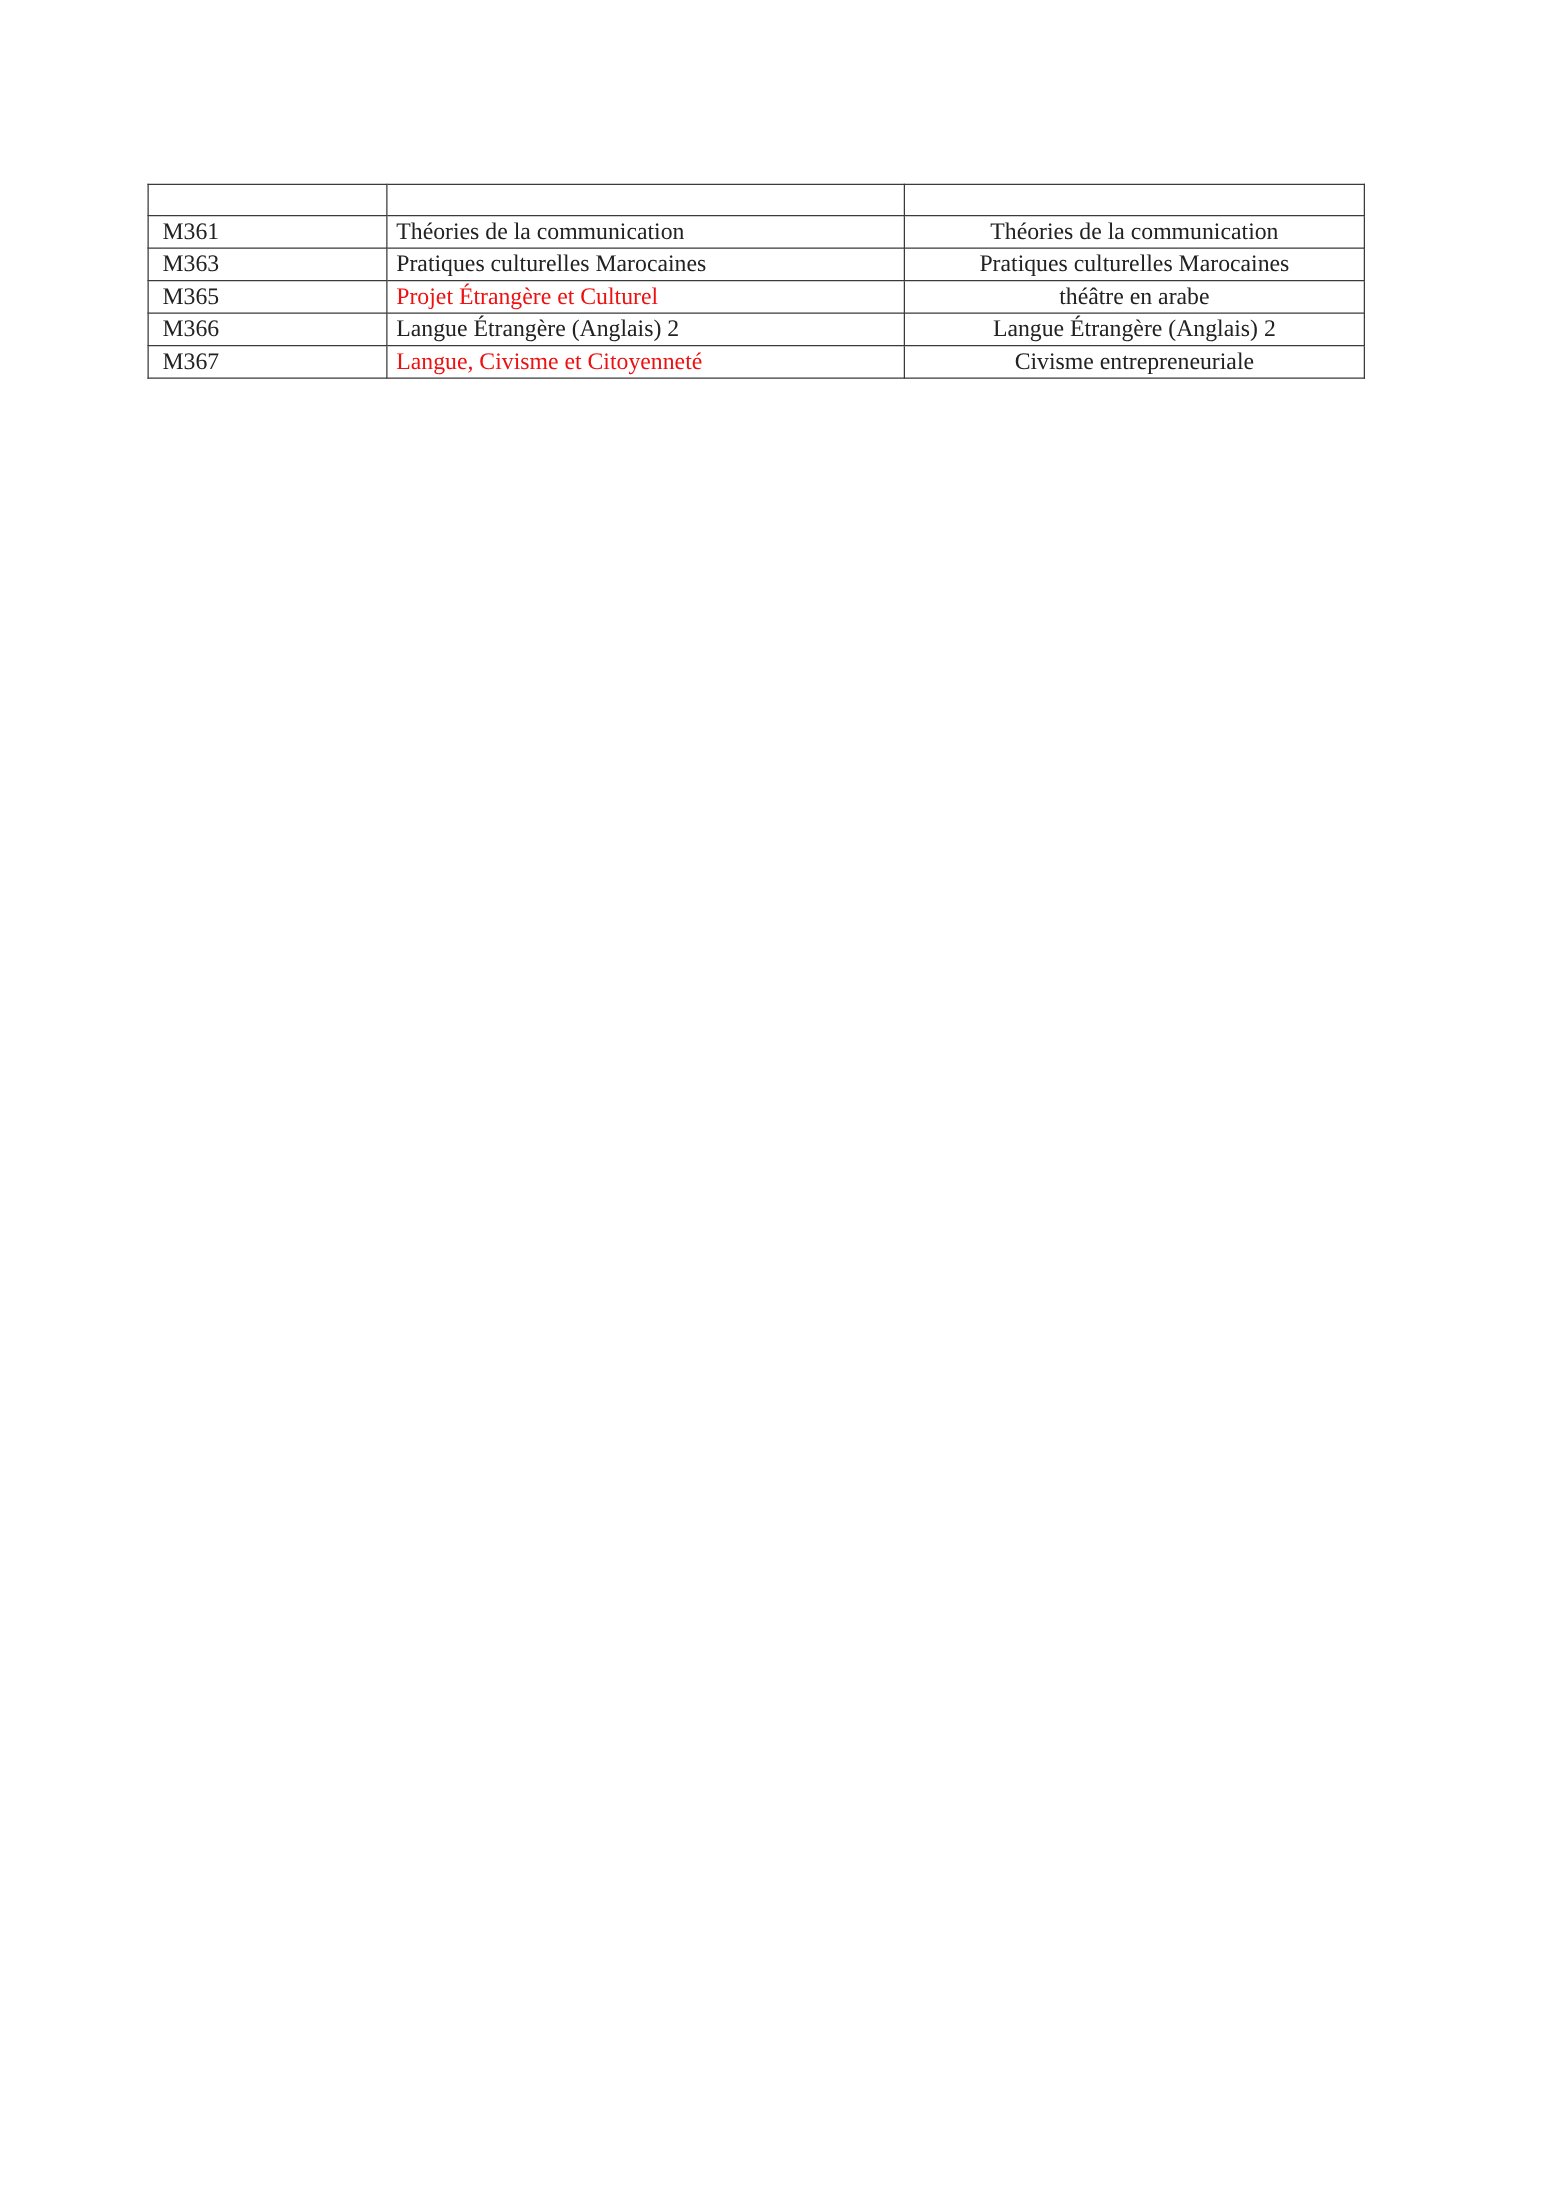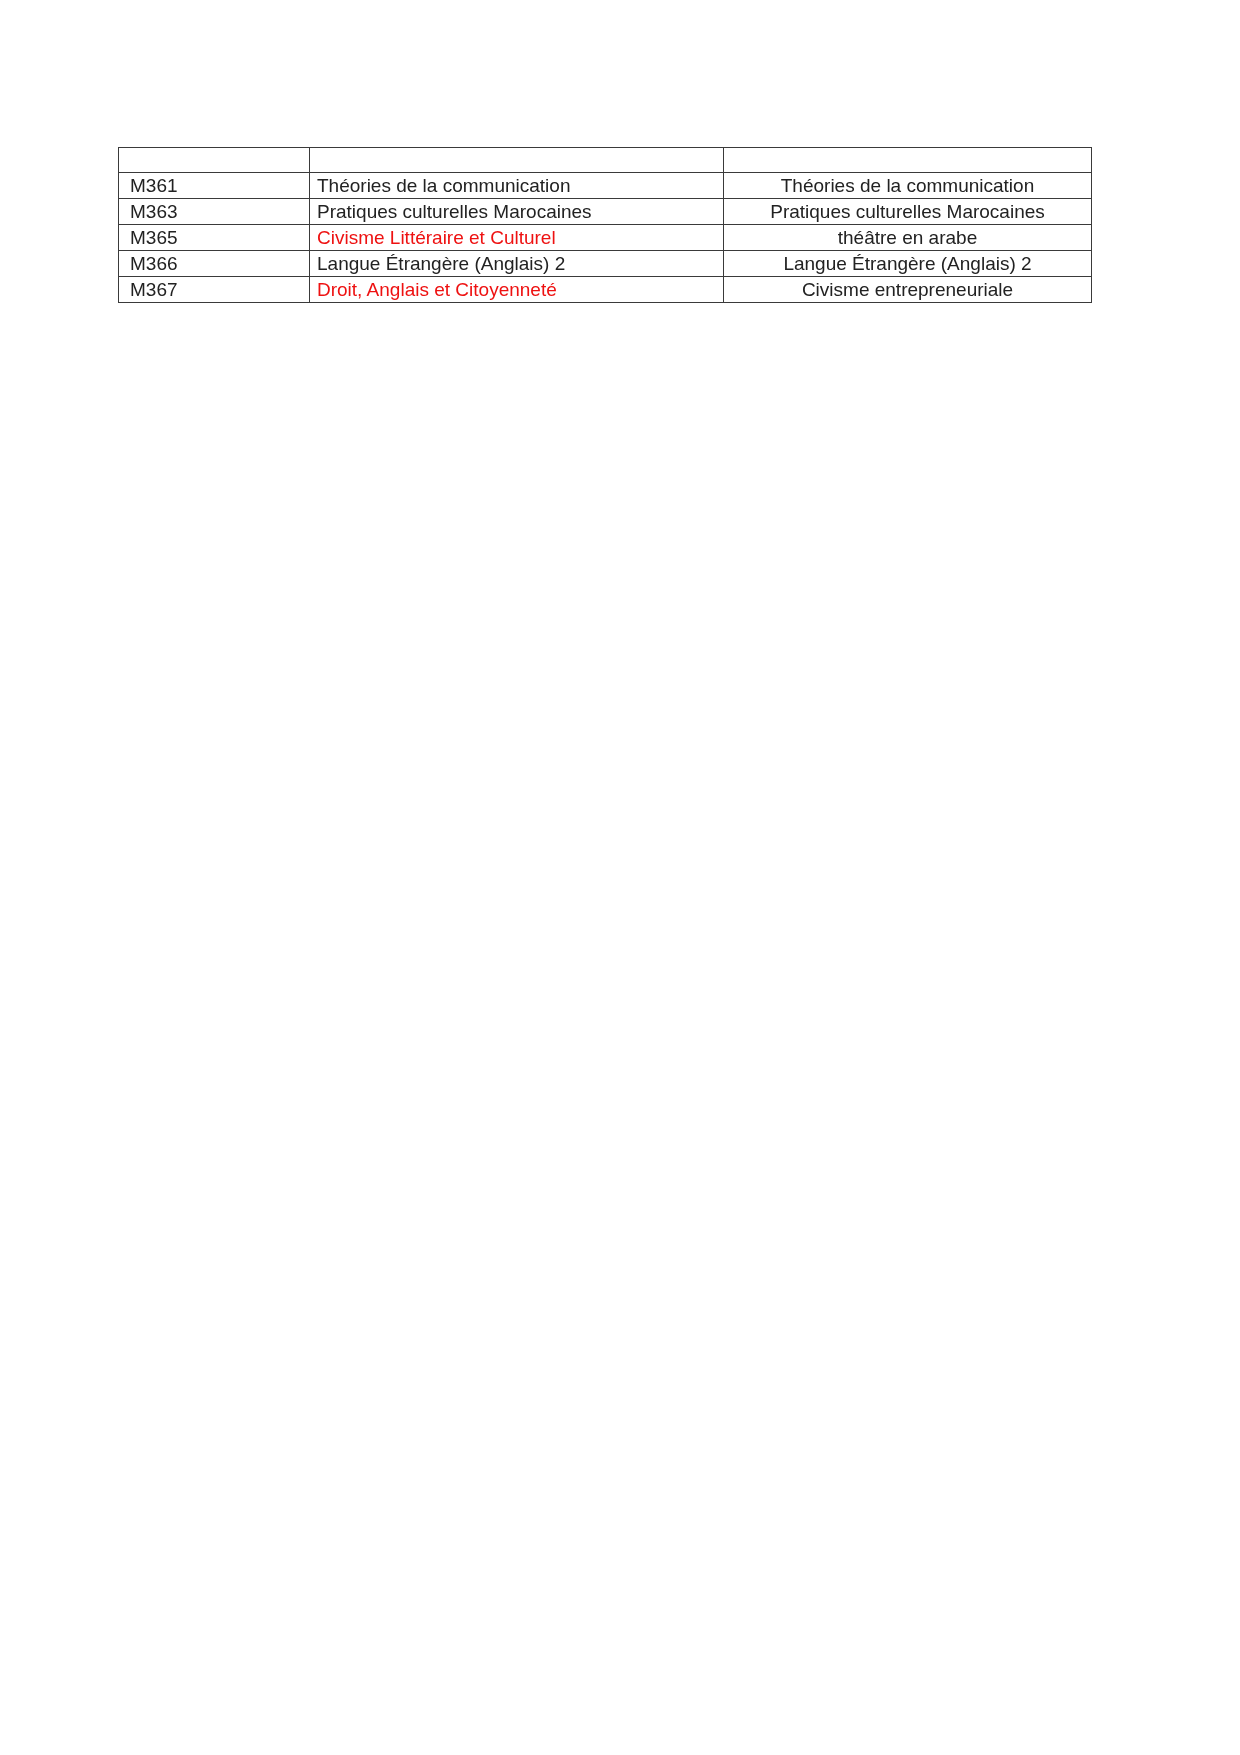--- a/index.html
+++ b/index.html
@@ -1,15 +1,15 @@
 <!DOCTYPE html>
 <html style="--text-color: #222222; --red-color: #ee1111; --border-color: #3a3a3a; --page-bg: #ffffff;"><head>
 <meta charset="utf-8">
 <style>
-  * { margin: 0; padding: 0; box-sizing: border-box; }
+  * { margin: 0; padding: 0; box-sizing: border-box; font-family: Liberation Serif, serif; }
   html, body { background: #ffffff; }
   body {
     width: 1240px;
     height: 1755px;
     position: relative;
     font-family: "Liberation Sans", sans-serif;
     overflow: hidden;
   }
   .page {
     position: absolute;
@@ -65,28 +65,28 @@
           <td class="cell-left">Théories de la communication</td>
           <td class="cell-center">Théories de la communication</td>
         </tr>
         <tr class="data-row">
           <td class="cell-code">M363</td>
           <td class="cell-left">Pratiques culturelles Marocaines</td>
           <td class="cell-center">Pratiques culturelles Marocaines</td>
         </tr>
         <tr class="data-row">
           <td class="cell-code">M365</td>
-          <td class="cell-left red">Civisme Littéraire et Culturel</td>
+          <td class="cell-left red">Projet Étrangère et Culturel</td>
           <td class="cell-center">théâtre en arabe</td>
         </tr>
         <tr class="data-row">
           <td class="cell-code">M366</td>
           <td class="cell-left">Langue Étrangère (Anglais) 2</td>
           <td class="cell-center">Langue Étrangère (Anglais) 2</td>
         </tr>
         <tr class="data-row">
           <td class="cell-code">M367</td>
-          <td class="cell-left red">Droit, Anglais et Citoyenneté</td>
+          <td class="cell-left red">Langue, Civisme et Citoyenneté</td>
           <td class="cell-center">Civisme entrepreneuriale</td>
         </tr>
       </tbody>
   </table>
 </div>
 
 </body></html>

